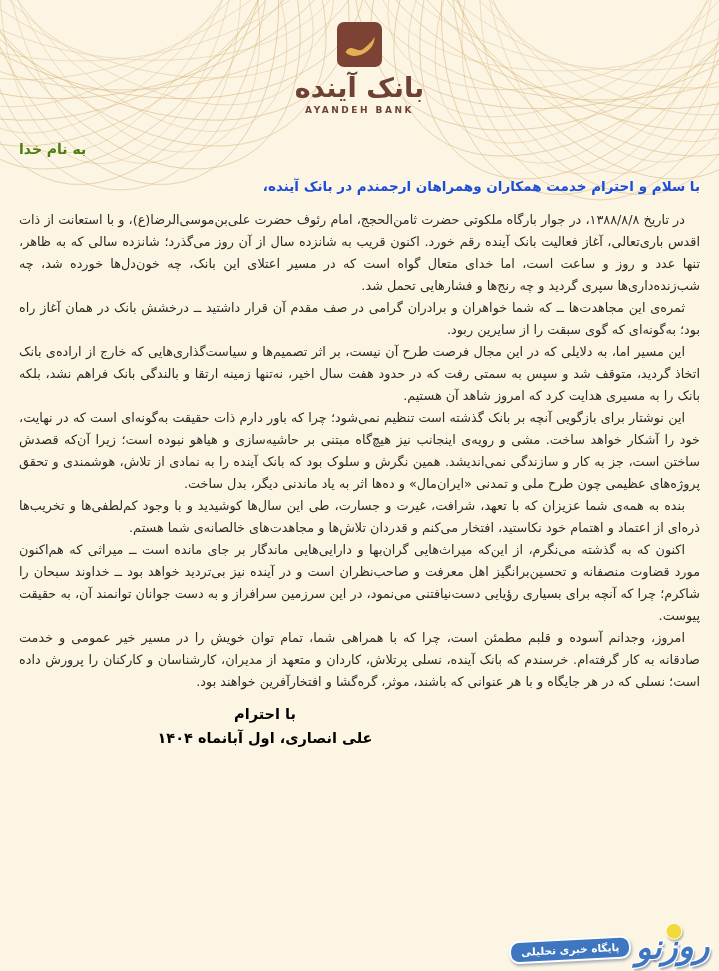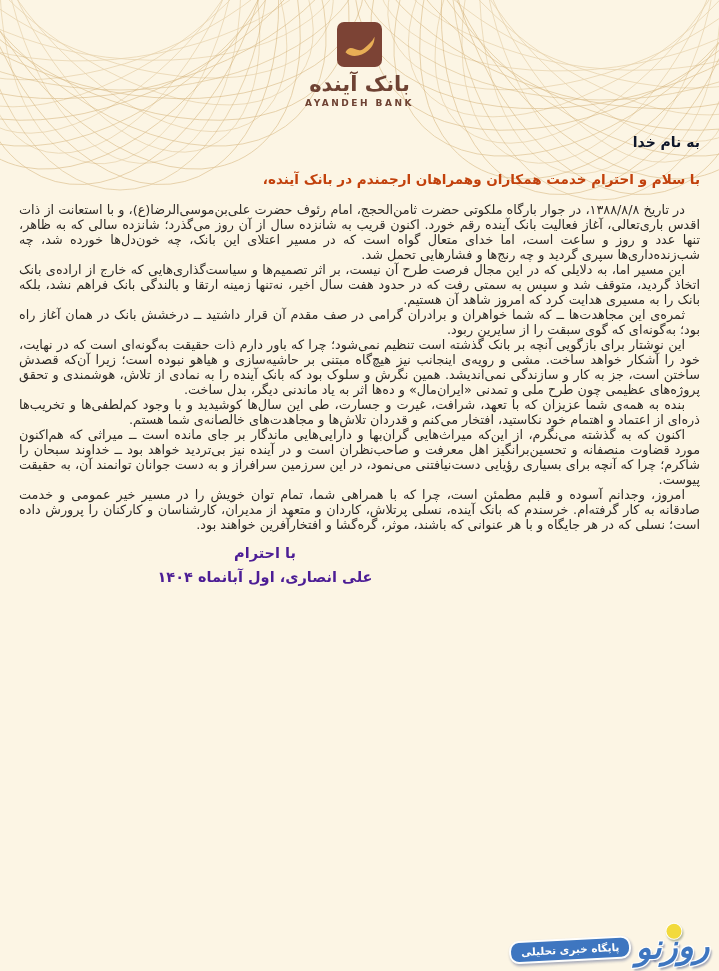--- a/index.html
+++ b/index.html
@@ -17,33 +17,33 @@
   .guilloche.tr{ left:300px;  top:-350px; }
   .guilloche ellipse{ fill:none; stroke:#c9a05c; stroke-width:0.7; }
   .g-a{ opacity:.55; } .g-b{ opacity:.4; }
 
   .letterhead{ position:relative; text-align:center; padding-top:22px; }
   .logo-square{
     width:45px; height:45px; margin:0 auto;
     background:#7c4335; border-radius:7px;
     display:flex; align-items:center; justify-content:center;
   }
-  .brand-fa{ margin-top:5px; font-size:21px; font-weight:bold; color:#6e4233; }
+  .brand-fa{ margin-top:5px; font-size:27px; font-weight:bold; color:#6e4233; }
   .brand-en{ margin-top:2px; font-size:9px; font-weight:bold; letter-spacing:2.5px; color:#6e4233; }
 
   .letter{ direction:rtl; position:relative; padding:0 19px; color:#2f2b27; }
-  .bismillah{ text-align:right; font-weight:bold; font-size:14px; margin-top:26px; color:#0f172a; }
-  .salutation{ font-weight:bold; font-size:13.5px; margin-top:21px; color:#c2410c; }
-  .body-text{ margin-top:15px; text-align:justify; font-size:12.8px; line-height:15px; }
+  .bismillah{ text-align:left; font-weight:bold; font-size:14px; margin-top:26px; color:#4d7c0f; }
+  .salutation{ font-weight:bold; font-size:13.5px; margin-top:21px; color:#1d4ed8; }
+  .body-text{ margin-top:15px; text-align:justify; font-size:12.8px; line-height:22px; }
   .body-text p{ text-indent:15px; margin:0; }
 
   .signature{
     margin-top:9px; margin-left:auto; margin-right:310px;
     width:250px; text-align:center;
-    font-weight:bold; font-size:14.5px; line-height:24px; color:#4c1d95;
+    font-weight:bold; font-size:14.5px; line-height:24px; color:#000000;
   }
 
   .watermark{
     position:absolute; right:6px; bottom:3px;
     display:flex; align-items:center; direction:rtl;
     transform:rotate(-2deg); opacity:.92;
   }
   .wm-logo{ position:relative; padding:0 4px; }
   .wm-text{
     font-size:33px; font-weight:bold; font-style:italic; color:#2e6cbd;
@@ -138,22 +138,22 @@
     <div class="brand-fa">بانک آینده</div>
     <div class="brand-en">AYANDEH BANK</div>
   </div>
 
   <div class="letter">
     <div class="bismillah">به نام خدا</div>
     <div class="salutation">با سلام و احترام خدمت همکاران وهمراهان ارجمندم در بانک آینده،</div>
 
     <div class="body-text">
         <p>در تاریخ ۱۳۸۸/۸/۸، در جوار بارگاه ملکوتی حضرت ثامن‌الحجج، امام رئوف حضرت علی‌بن‌موسی‌الرضا(ع)، و با استعانت از ذات اقدس باری‌تعالی، آغاز فعالیت بانک آینده رقم خورد. اکنون قریب به شانزده سال از آن روز می‌گذرد؛ شانزده سالی که به ظاهر، تنها عدد و روز و ساعت است، اما خدای متعال گواه است که در مسیر اعتلای این بانک، چه خون‌دل‌ها خورده شد، چه شب‌زنده‌داری‌ها سپری گردید و چه رنج‌ها و فشارهایی تحمل شد.</p>
+        <p>ثمره‌ی این مجاهدت‌ها ــ که شما خواهران و برادران گرامی در صف مقدم آن قرار داشتید ــ درخشش بانک در همان آغاز راه بود؛ به‌گونه‌ای که گوی سبقت را از سایرین ربود.</p>
         <p>این مسیر اما، به دلایلی که در این مجال فرصت طرح آن نیست، بر اثر تصمیم‌ها و سیاست‌گذاری‌هایی که خارج از اراده‌ی بانک اتخاذ گردید، متوقف شد و سپس به سمتی رفت که در حدود هفت سال اخیر، نه‌تنها زمینه ارتقا و بالندگی بانک فراهم نشد، بلکه بانک را به مسیری هدایت کرد که امروز شاهد آن هستیم.</p>
-        <p>ثمره‌ی این مجاهدت‌ها ــ که شما خواهران و برادران گرامی در صف مقدم آن قرار داشتید ــ درخشش بانک در همان آغاز راه بود؛ به‌گونه‌ای که گوی سبقت را از سایرین ربود.</p>
         <p>این نوشتار برای بازگویی آنچه بر بانک گذشته است تنظیم نمی‌شود؛ چرا که باور دارم ذات حقیقت به‌گونه‌ای است که در نهایت، خود را آشکار خواهد ساخت. مشی و رویه‌ی اینجانب نیز هیچ‌گاه مبتنی بر حاشیه‌سازی و هیاهو نبوده است؛ زیرا آن‌که قصدش ساختن است، جز به کار و سازندگی نمی‌اندیشد. همین نگرش و سلوک بود که بانک آینده را به نمادی از تلاش، هوشمندی و تحقق پروژه‌های عظیمی چون طرح ملی و تمدنی «ایران‌مال» و ده‌ها اثر به یاد ماندنی دیگر، بدل ساخت.</p>
         <p>بنده به همه‌ی شما عزیزان که با تعهد، شرافت، غیرت و جسارت، طی این سال‌ها کوشیدید و با وجود کم‌لطفی‌ها و تخریب‌ها ذره‌ای از اعتماد و اهتمام خود نکاستید، افتخار می‌کنم و قدردان تلاش‌ها و مجاهدت‌های خالصانه‌ی شما هستم.</p>
         <p>اکنون که به گذشته می‌نگرم، از این‌که میراث‌هایی گران‌بها و دارایی‌هایی ماندگار بر جای مانده است ــ میراثی که هم‌اکنون مورد قضاوت منصفانه و تحسین‌برانگیز اهل معرفت و صاحب‌نظران است و در آینده نیز بی‌تردید خواهد بود ــ خداوند سبحان را شاکرم؛ چرا که آنچه برای بسیاری رؤیایی دست‌نیافتنی می‌نمود، در این سرزمین سرافراز و به دست جوانان توانمند آن، به حقیقت پیوست.</p>
         <p>امروز، وجدانم آسوده و قلبم مطمئن است، چرا که با همراهی شما، تمام توان خویش را در مسیر خیر عمومی و خدمت صادقانه به کار گرفته‌ام. خرسندم که بانک آینده، نسلی پرتلاش، کاردان و متعهد از مدیران، کارشناسان و کارکنان را پرورش داده است؛ نسلی که در هر جایگاه و با هر عنوانی که باشند، موثر، گره‌گشا و افتخارآفرین خواهند بود.</p>
       </div>
 
     <div class="signature">
       <div>با احترام</div>
       <div>علی انصاری، اول آبانماه ۱۴۰۴</div>
     </div>

